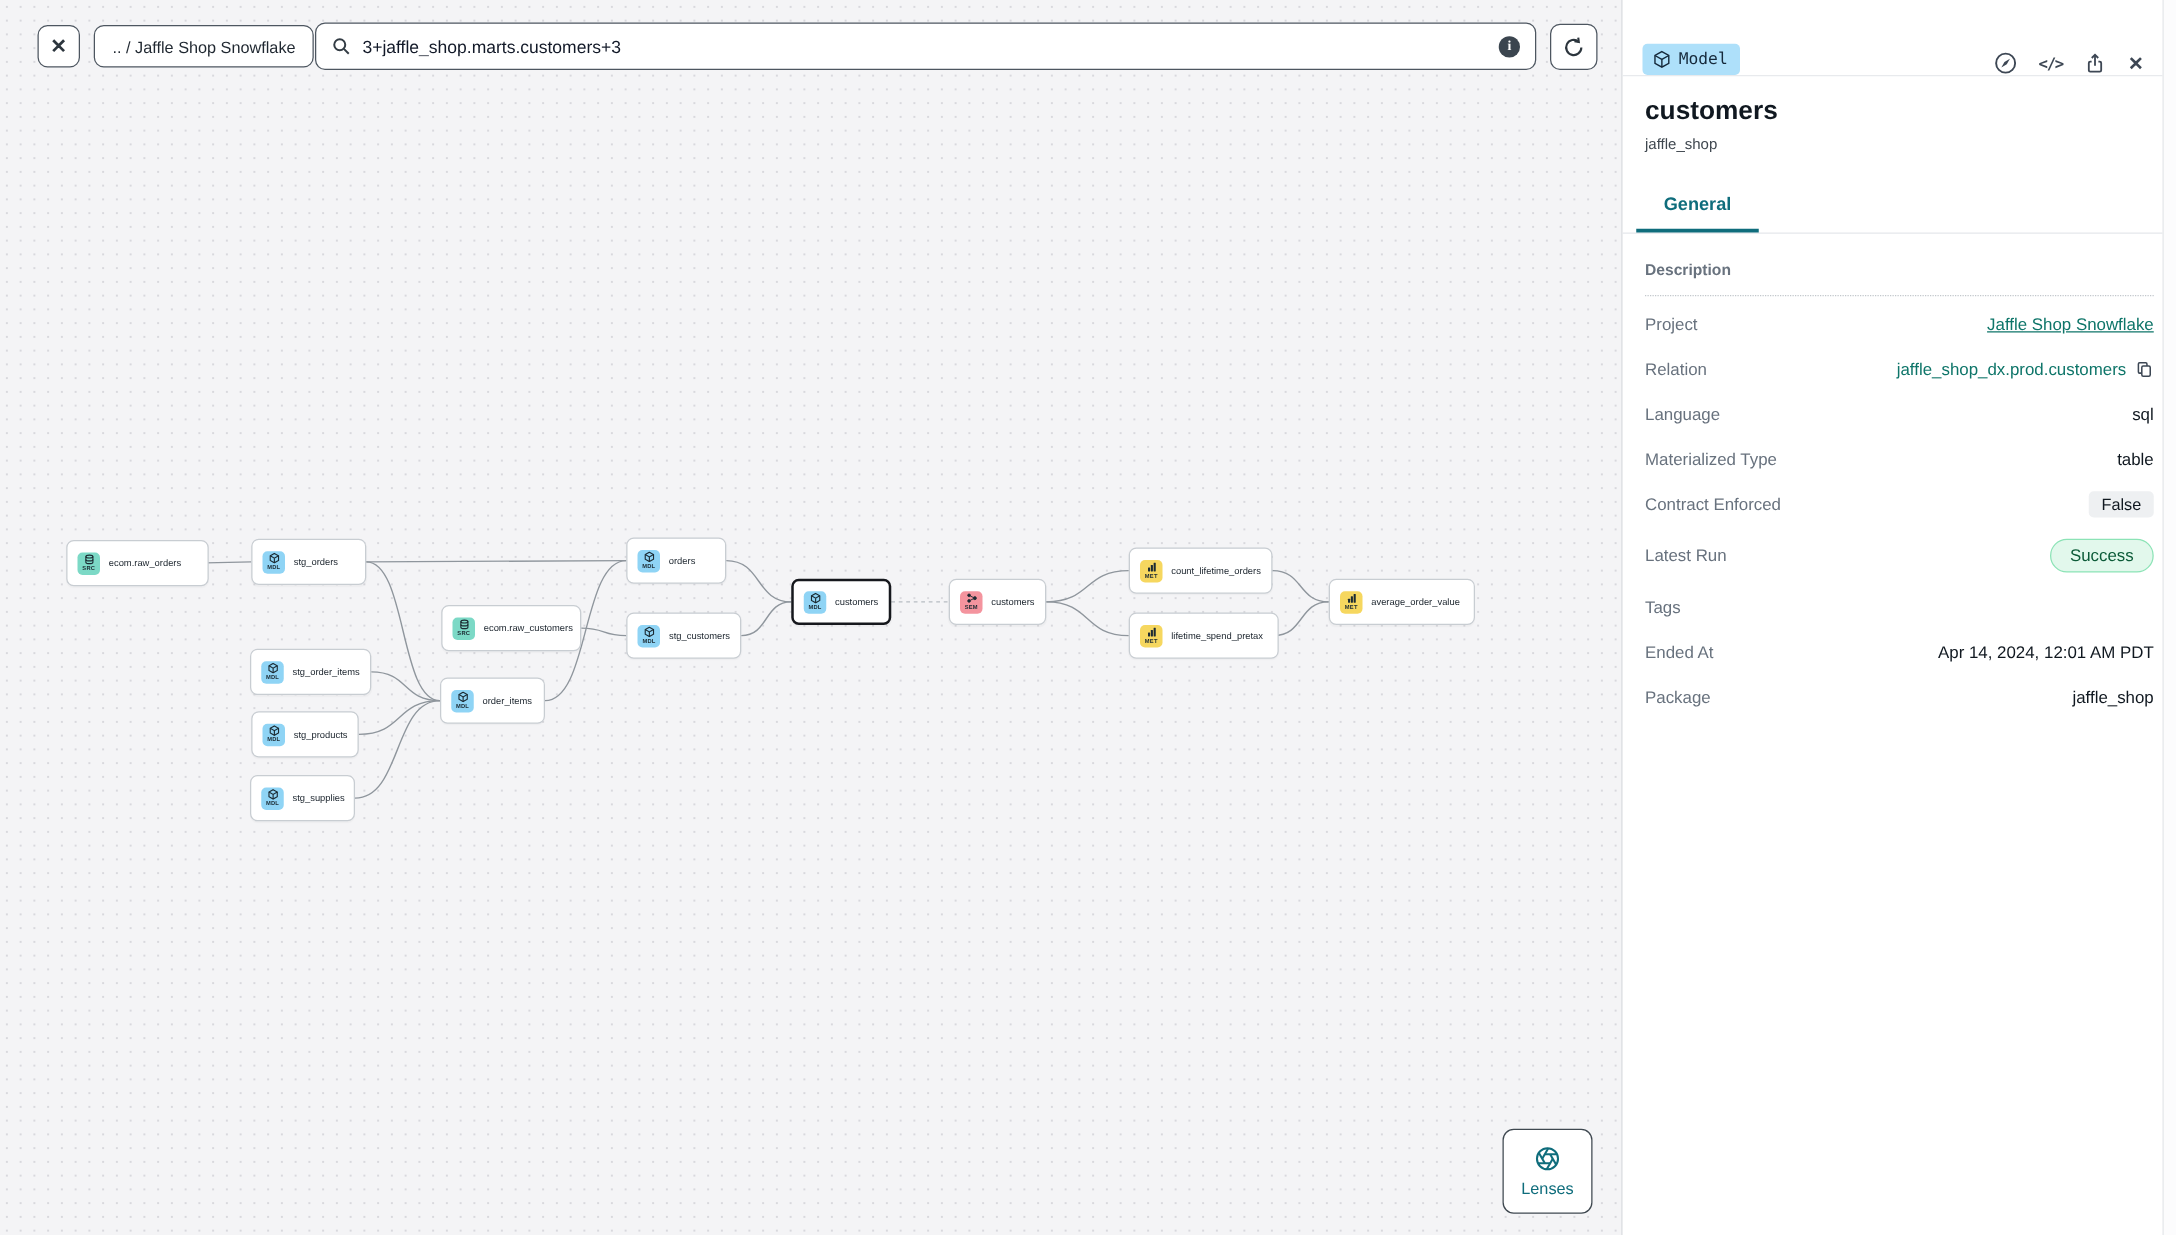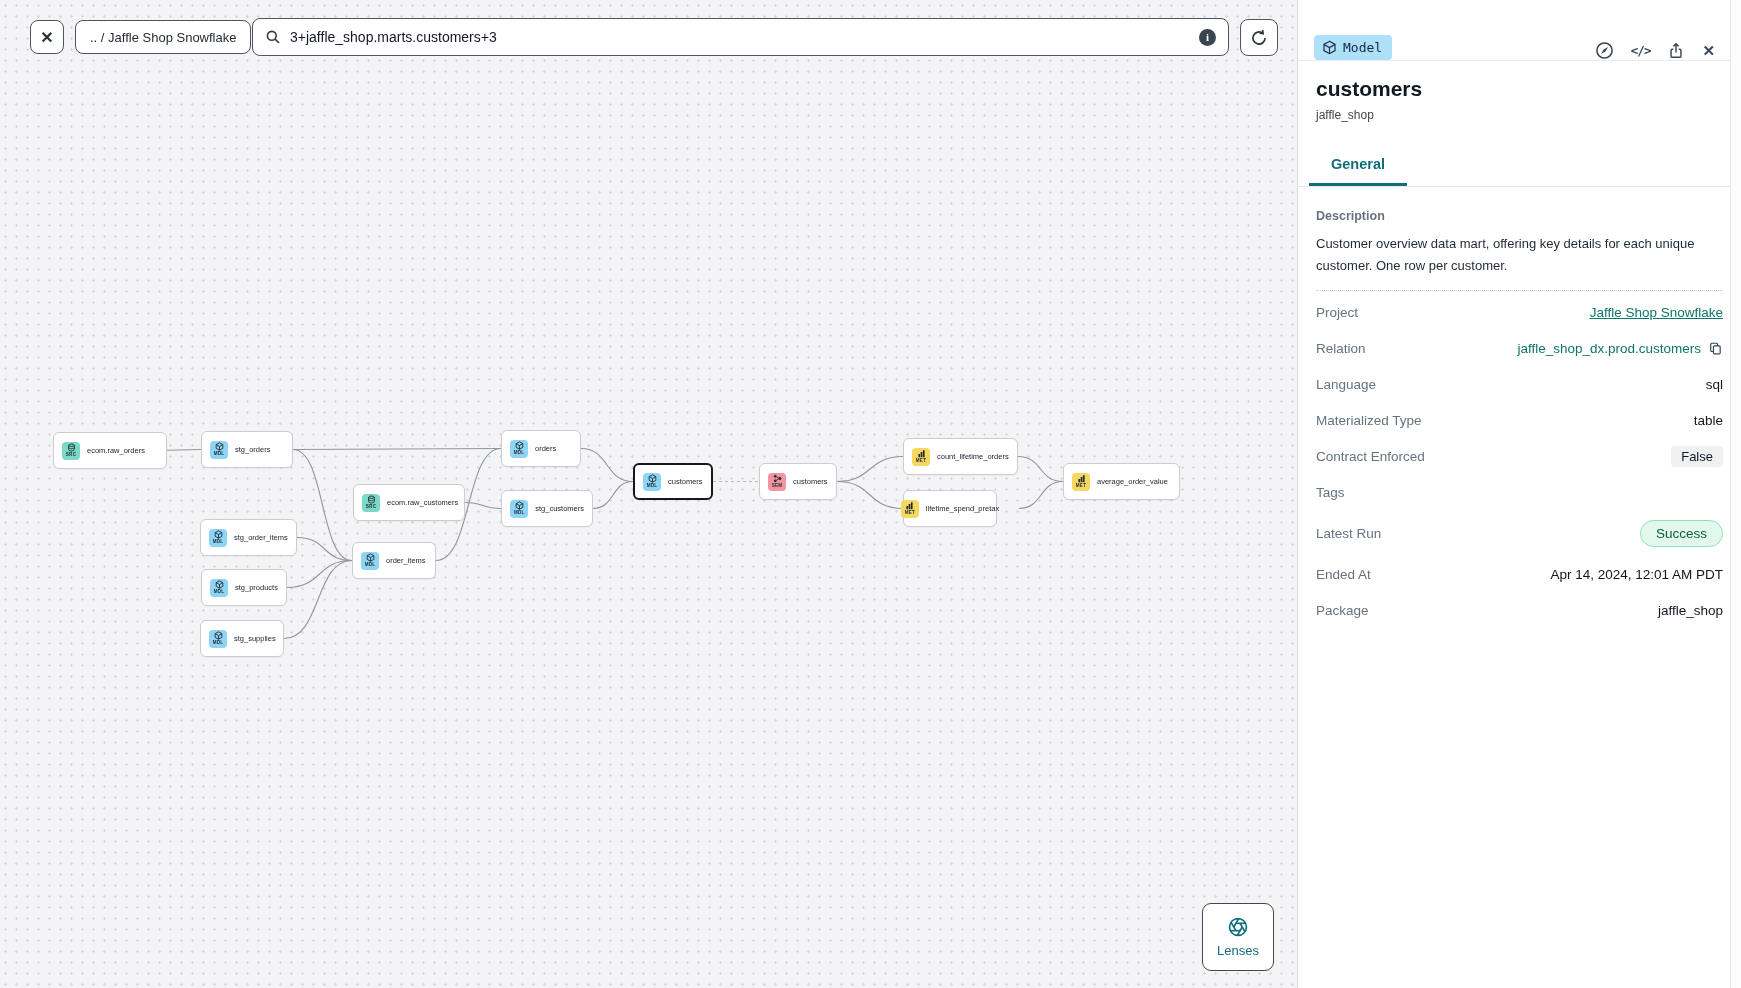--- a/index.html
+++ b/index.html
@@ -253,21 +253,21 @@
           <span class="node-icon" style="background:#f6d75f">
             <svg width="9" height="9" viewBox="0 0 16 16" fill="#1c2b33">
               <rect x="2.5" y="9" width="3" height="5.5" rx="0.5"></rect>
               <rect x="6.5" y="5.5" width="3" height="9" rx="0.5"></rect>
               <rect x="10.5" y="2" width="3" height="12.5" rx="0.5"></rect>
             </svg>
             <span class="tag">MET</span>
           </span>
           <span class="node-label">count_lifetime_orders</span>
         </div>
-        <div class="node" style="left: 903px; top: 490px; width: 94px; justify-content: center;">
+        <div class="node" style="left: 903px; top: 490px; width: 120px;">
           <span class="node-icon" style="background:#f6d75f">
             <svg width="9" height="9" viewBox="0 0 16 16" fill="#1c2b33">
               <rect x="2.5" y="9" width="3" height="5.5" rx="0.5"></rect>
               <rect x="6.5" y="5.5" width="3" height="9" rx="0.5"></rect>
               <rect x="10.5" y="2" width="3" height="12.5" rx="0.5"></rect>
             </svg>
             <span class="tag">MET</span>
           </span>
           <span class="node-label">lifetime_spend_pretax</span>
         </div>
@@ -361,21 +361,20 @@
 
     <div class="panel-body">
       <div class="panel-title">customers</div>
       <div class="panel-subtitle">jaffle_shop</div>
 
       <div class="tabs-row">
         <span class="tab">General</span>
       </div>
 
       <div class="section-label">Description</div>
-      <div class="description-text">Customer overview data mart, offering key details for each unique customer. One row per customer.</div>
       <div class="dotted-div"></div>
 
       <div id="fields-container">
           <div class="field-row">
             <span class="field-label">Project</span>
             <span class="field-link">Jaffle Shop Snowflake</span>
           </div>
           <div class="field-row">
             <span class="field-label">Relation</span>
             <span class="val-wrap">
@@ -393,28 +392,28 @@
             <span class="field-val">sql</span>
           </div>
           <div class="field-row">
             <span class="field-label">Materialized Type</span>
             <span class="field-val">table</span>
           </div>
           <div class="field-row">
             <span class="field-label">Contract Enforced</span>
             <span class="pill-gray">False</span>
           </div>
-          <div class="field-row">
-            <span class="field-label">Tags</span>
-          </div>
           <div class="field-row tall">
             <span class="field-label">Latest Run</span>
             <span class="pill-green">Success</span>
           </div>
           <div class="field-row">
+            <span class="field-label">Tags</span>
+          </div>
+          <div class="field-row">
             <span class="field-label">Ended At</span>
             <span class="field-val">Apr 14, 2024, 12:01 AM PDT</span>
           </div>
           <div class="field-row">
             <span class="field-label">Package</span>
             <span class="field-val">jaffle_shop</span>
           </div>
         </div>
     </div>
 

